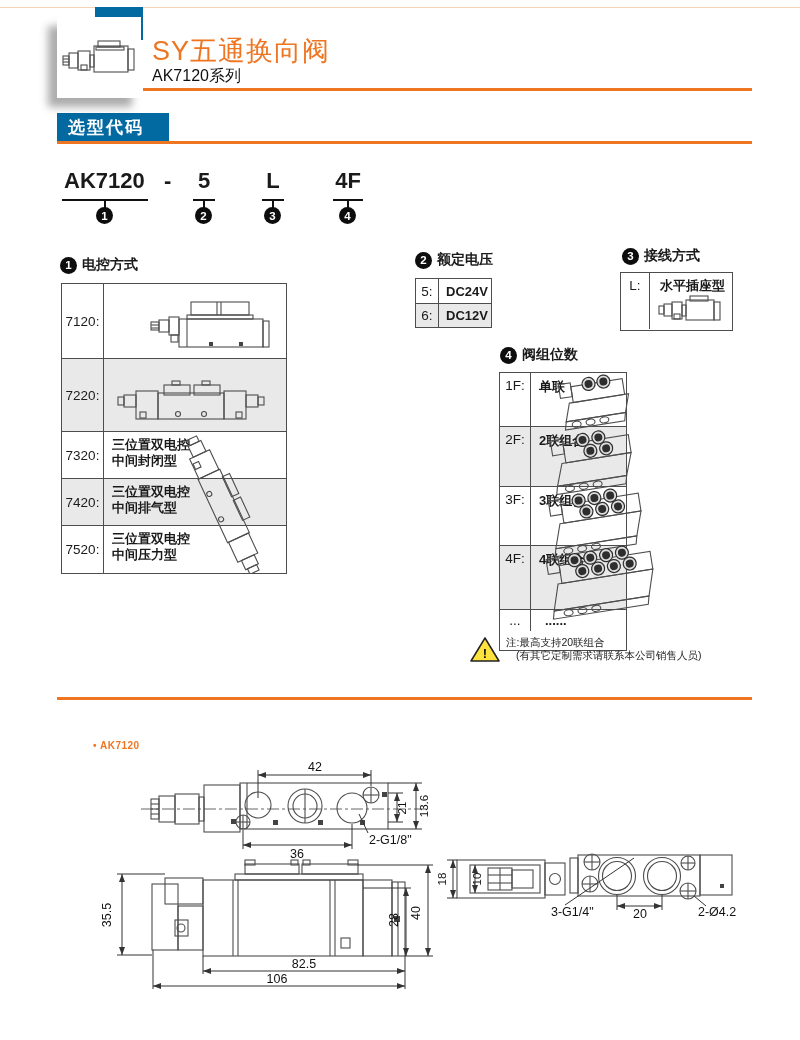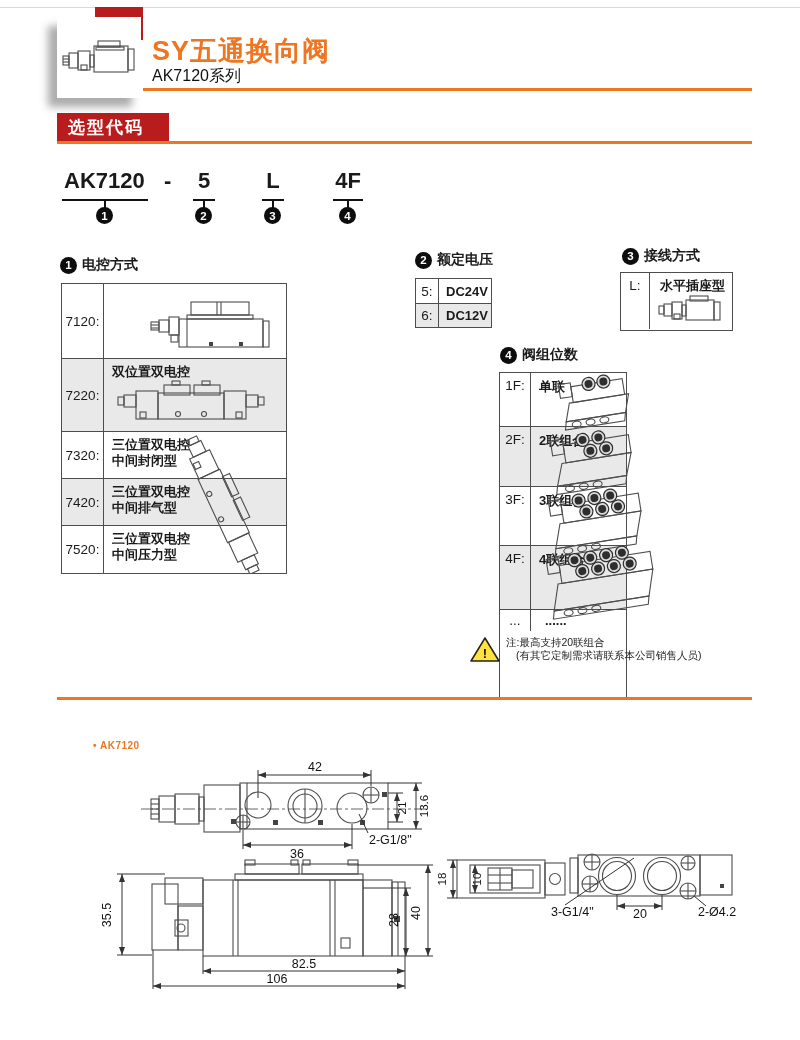--- a/index.html
+++ b/index.html
@@ -1,24 +1,24 @@
 <!DOCTYPE html>
 <html><head>
 <meta charset="utf-8">
 <style>
   html,body{margin:0;padding:0;background:#fff;}
   #page{position:relative;width:800px;height:1040px;background:#ffffff;overflow:hidden;
         font-family:"Liberation Sans","DejaVu Sans",sans-serif;color:#1a1a1a;}
   .abs{position:absolute;}
-  .accent-bg{background:#b91c1c;}
+  .accent-bg{background:#0369a1;}
   .badge{color:#fff;font-weight:bold;font-size:17px;display:flex;align-items:center;
          padding-left:11px;letter-spacing:2px;box-sizing:border-box;}
   .rule{background:#EE7623;}
   .topline{background:#f3d3b5;}
-  .title{color:#EE7623;font-weight:bold;font-size:27px;letter-spacing:1px;}
+  .title{color:#EE7623;font-weight:normal;font-size:27px;letter-spacing:1px;}
   .subtitle{font-size:16px;color:#111;}
   .imgbox{background:#fff;box-shadow:-9px 9px 8px rgba(70,70,70,0.45);display:flex;
           align-items:center;justify-content:center;}
   .mc{font-weight:bold;font-size:22px;text-align:center;}
   .mc-u{background:#111;height:2px;}
   .mc-t{background:#111;width:2px;height:8px;}
   .ncirc{width:17px;height:17px;border-radius:50%;background:#0d0d0d;color:#fff;
          font-size:11.5px;font-weight:bold;display:flex;align-items:center;justify-content:center;}
   .sechead{display:flex;align-items:center;gap:5px;font-weight:bold;font-size:14px;}
   .tbl{border:1.5px solid #4d4d4d;box-sizing:border-box;background:#fff;}
@@ -121,21 +121,20 @@
           <g class="artf">
               <rect x="60" y="42" width="4" height="4"></rect>
               <rect x="90" y="42" width="4" height="4"></rect>
             </g>
         </svg>
       </div>
     </div>
     <div class="trow gray" style="height:73px;">
       <div class="tc1" style="width:42px;">7220:</div>
       <div class="tc2">
-        <div class="desc">双位置双电控</div>
         <svg class="abs" style="left:12px;top:18px;" width="150" height="50" viewBox="0 0 150 50">
           <g class="art">
             <rect x="42" y="16" width="66" height="26"></rect>
             <rect x="48" y="8" width="26" height="10"></rect>
               <rect x="78" y="8" width="26" height="10"></rect>
             <rect x="56" y="4" width="8" height="4"></rect>
               <rect x="86" y="4" width="8" height="4"></rect>
             <circle cx="62" cy="37" r="2.5"></circle>
               <circle cx="88" cy="37" r="2.5"></circle>
             <rect x="20" y="14" width="22" height="28"></rect>
@@ -227,21 +226,21 @@
           </g>
         </svg>
       </div>
     </div>
   </div>
 
   <div class="abs sechead" style="left:500px;top:346px;">
     <span class="ncirc">4</span>
     <span>阀组位数</span>
   </div>
-  <div class="abs tbl" style="left:499px;top:372px;width:128px;height:328px;">
+  <div class="abs tbl" style="left:499px;top:372px;width:128px;height:279px;">
     <div class="trow first" style="height:53px;">
       <div class="tc1 top" style="width:31px;">1F:</div>
       <div class="tc2">
           <div style="padding:5px 0 0 8px;">单联</div>
         </div>
     </div>
     <div class="trow gray" style="height:60px;">
       <div class="tc1 top" style="width:31px;">2F:</div>
       <div class="tc2">
           <div style="padding:5px 0 0 8px;">2联组合</div>

